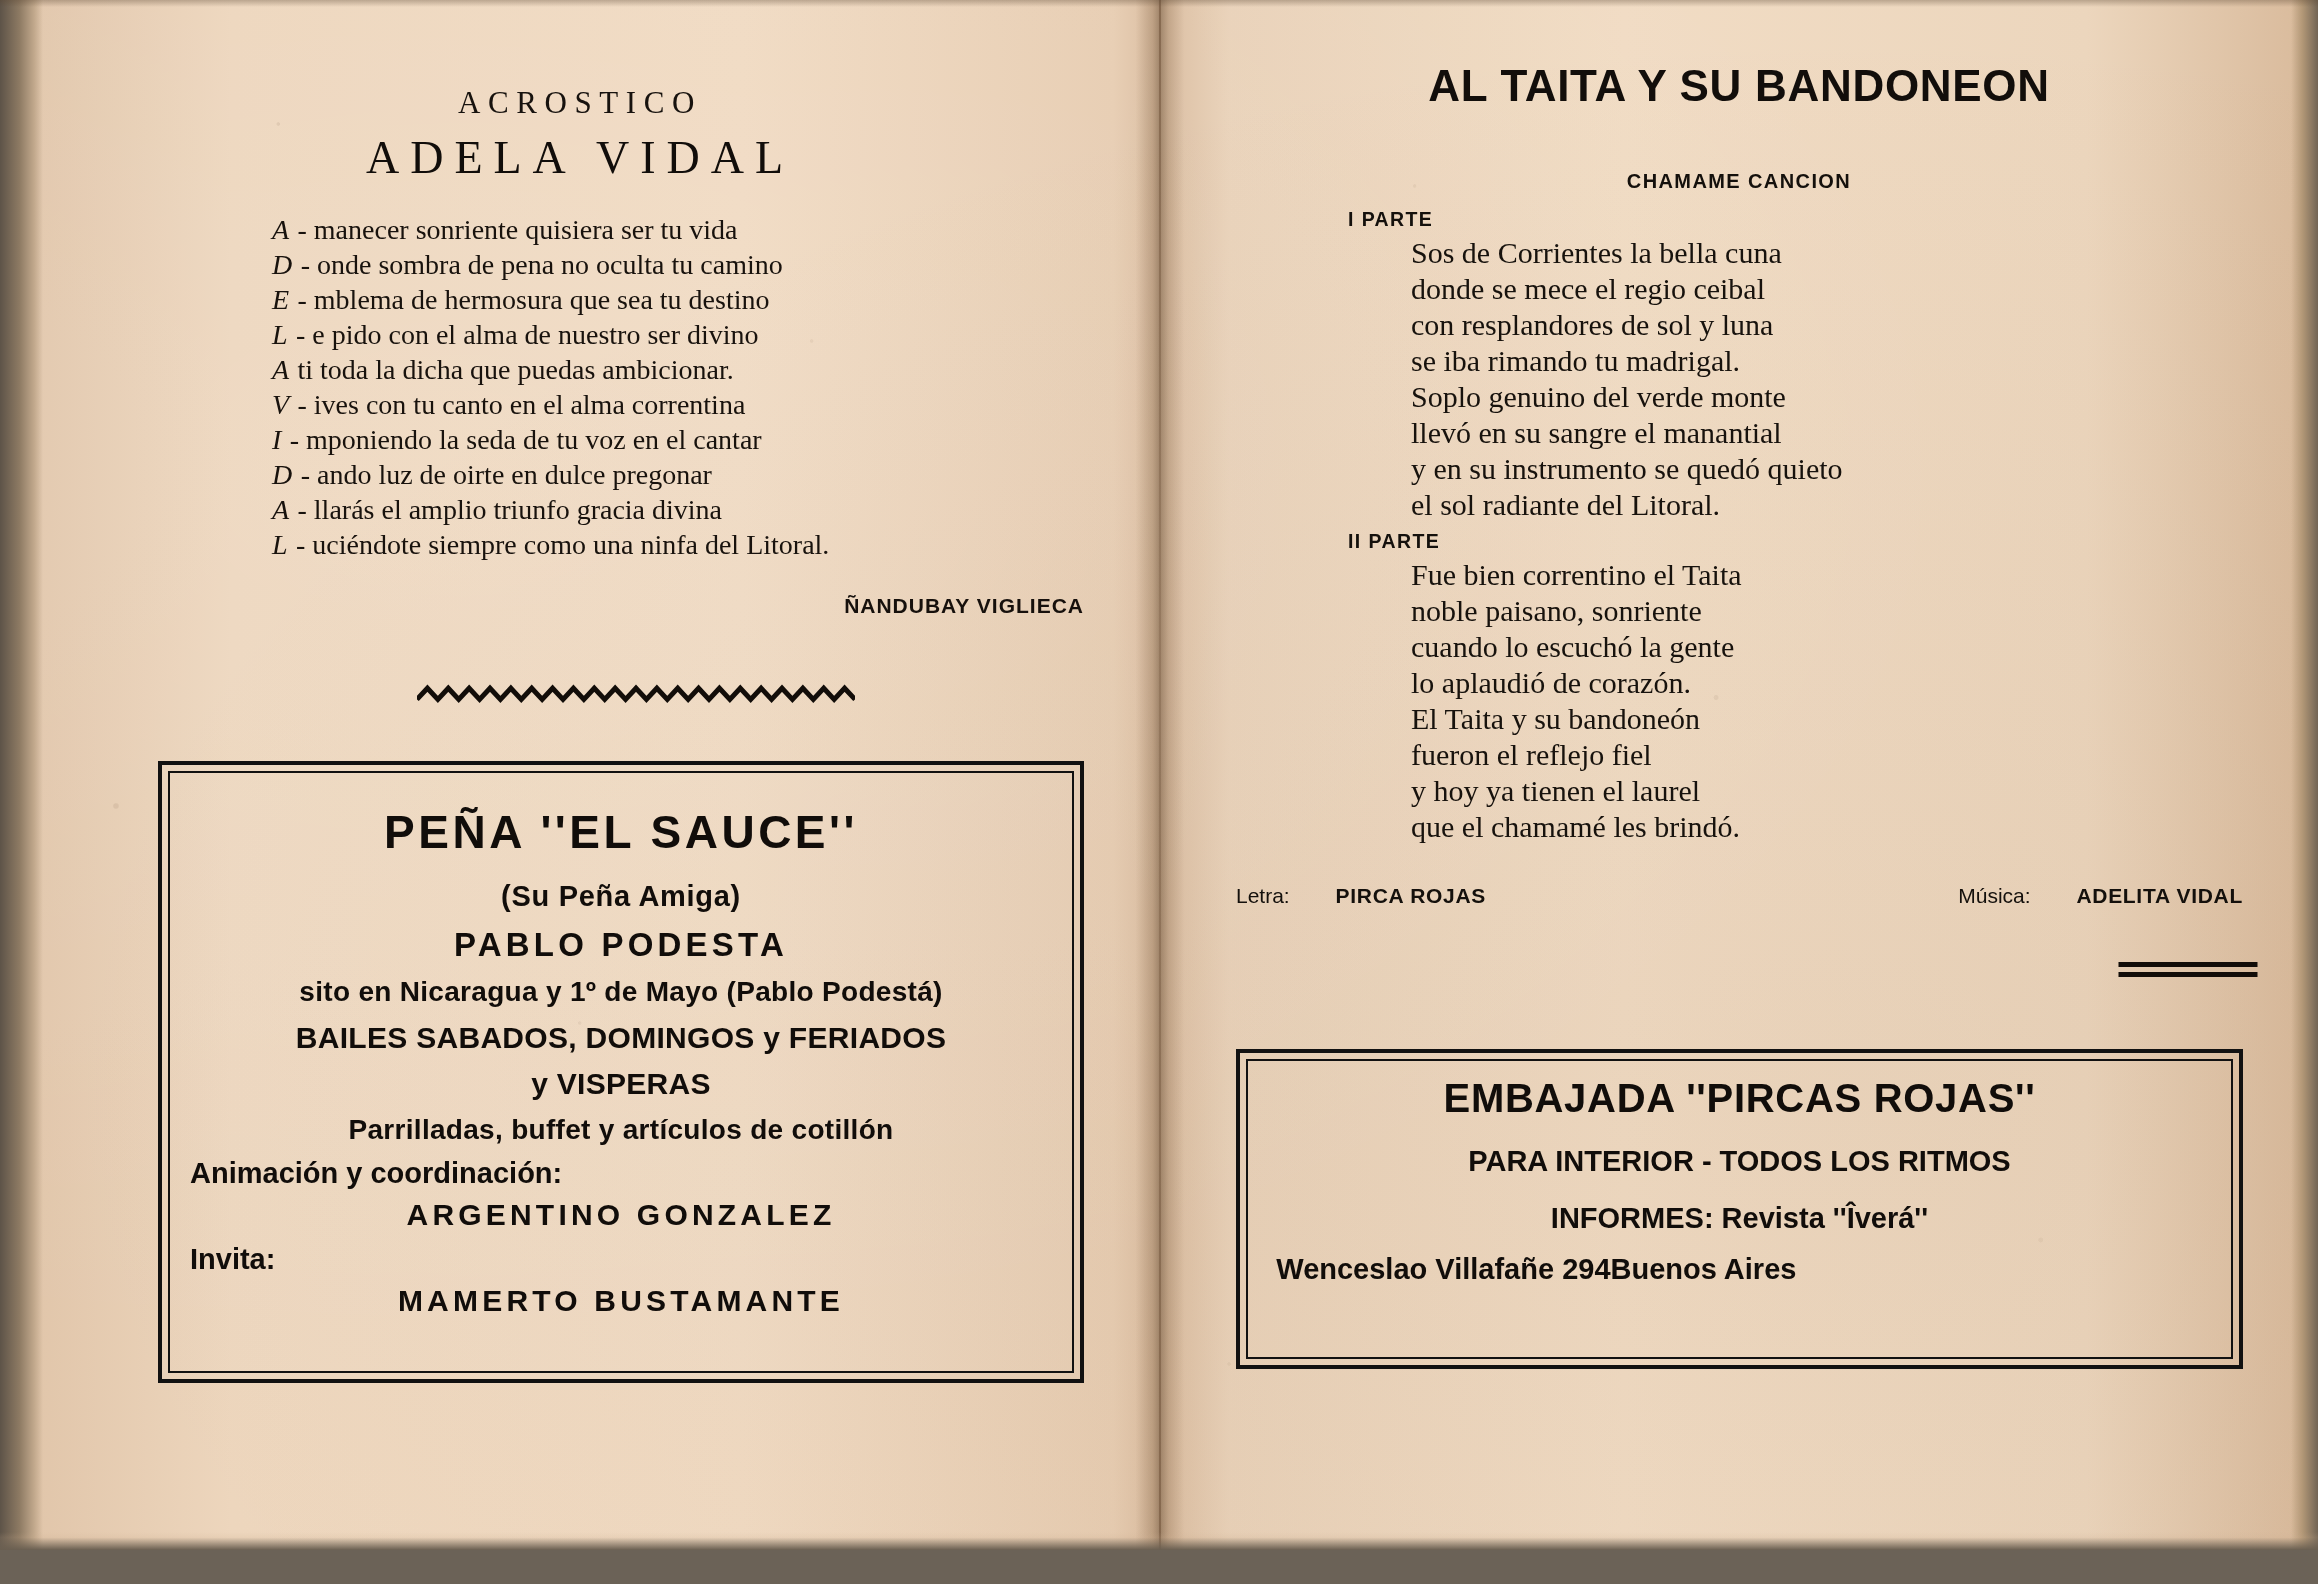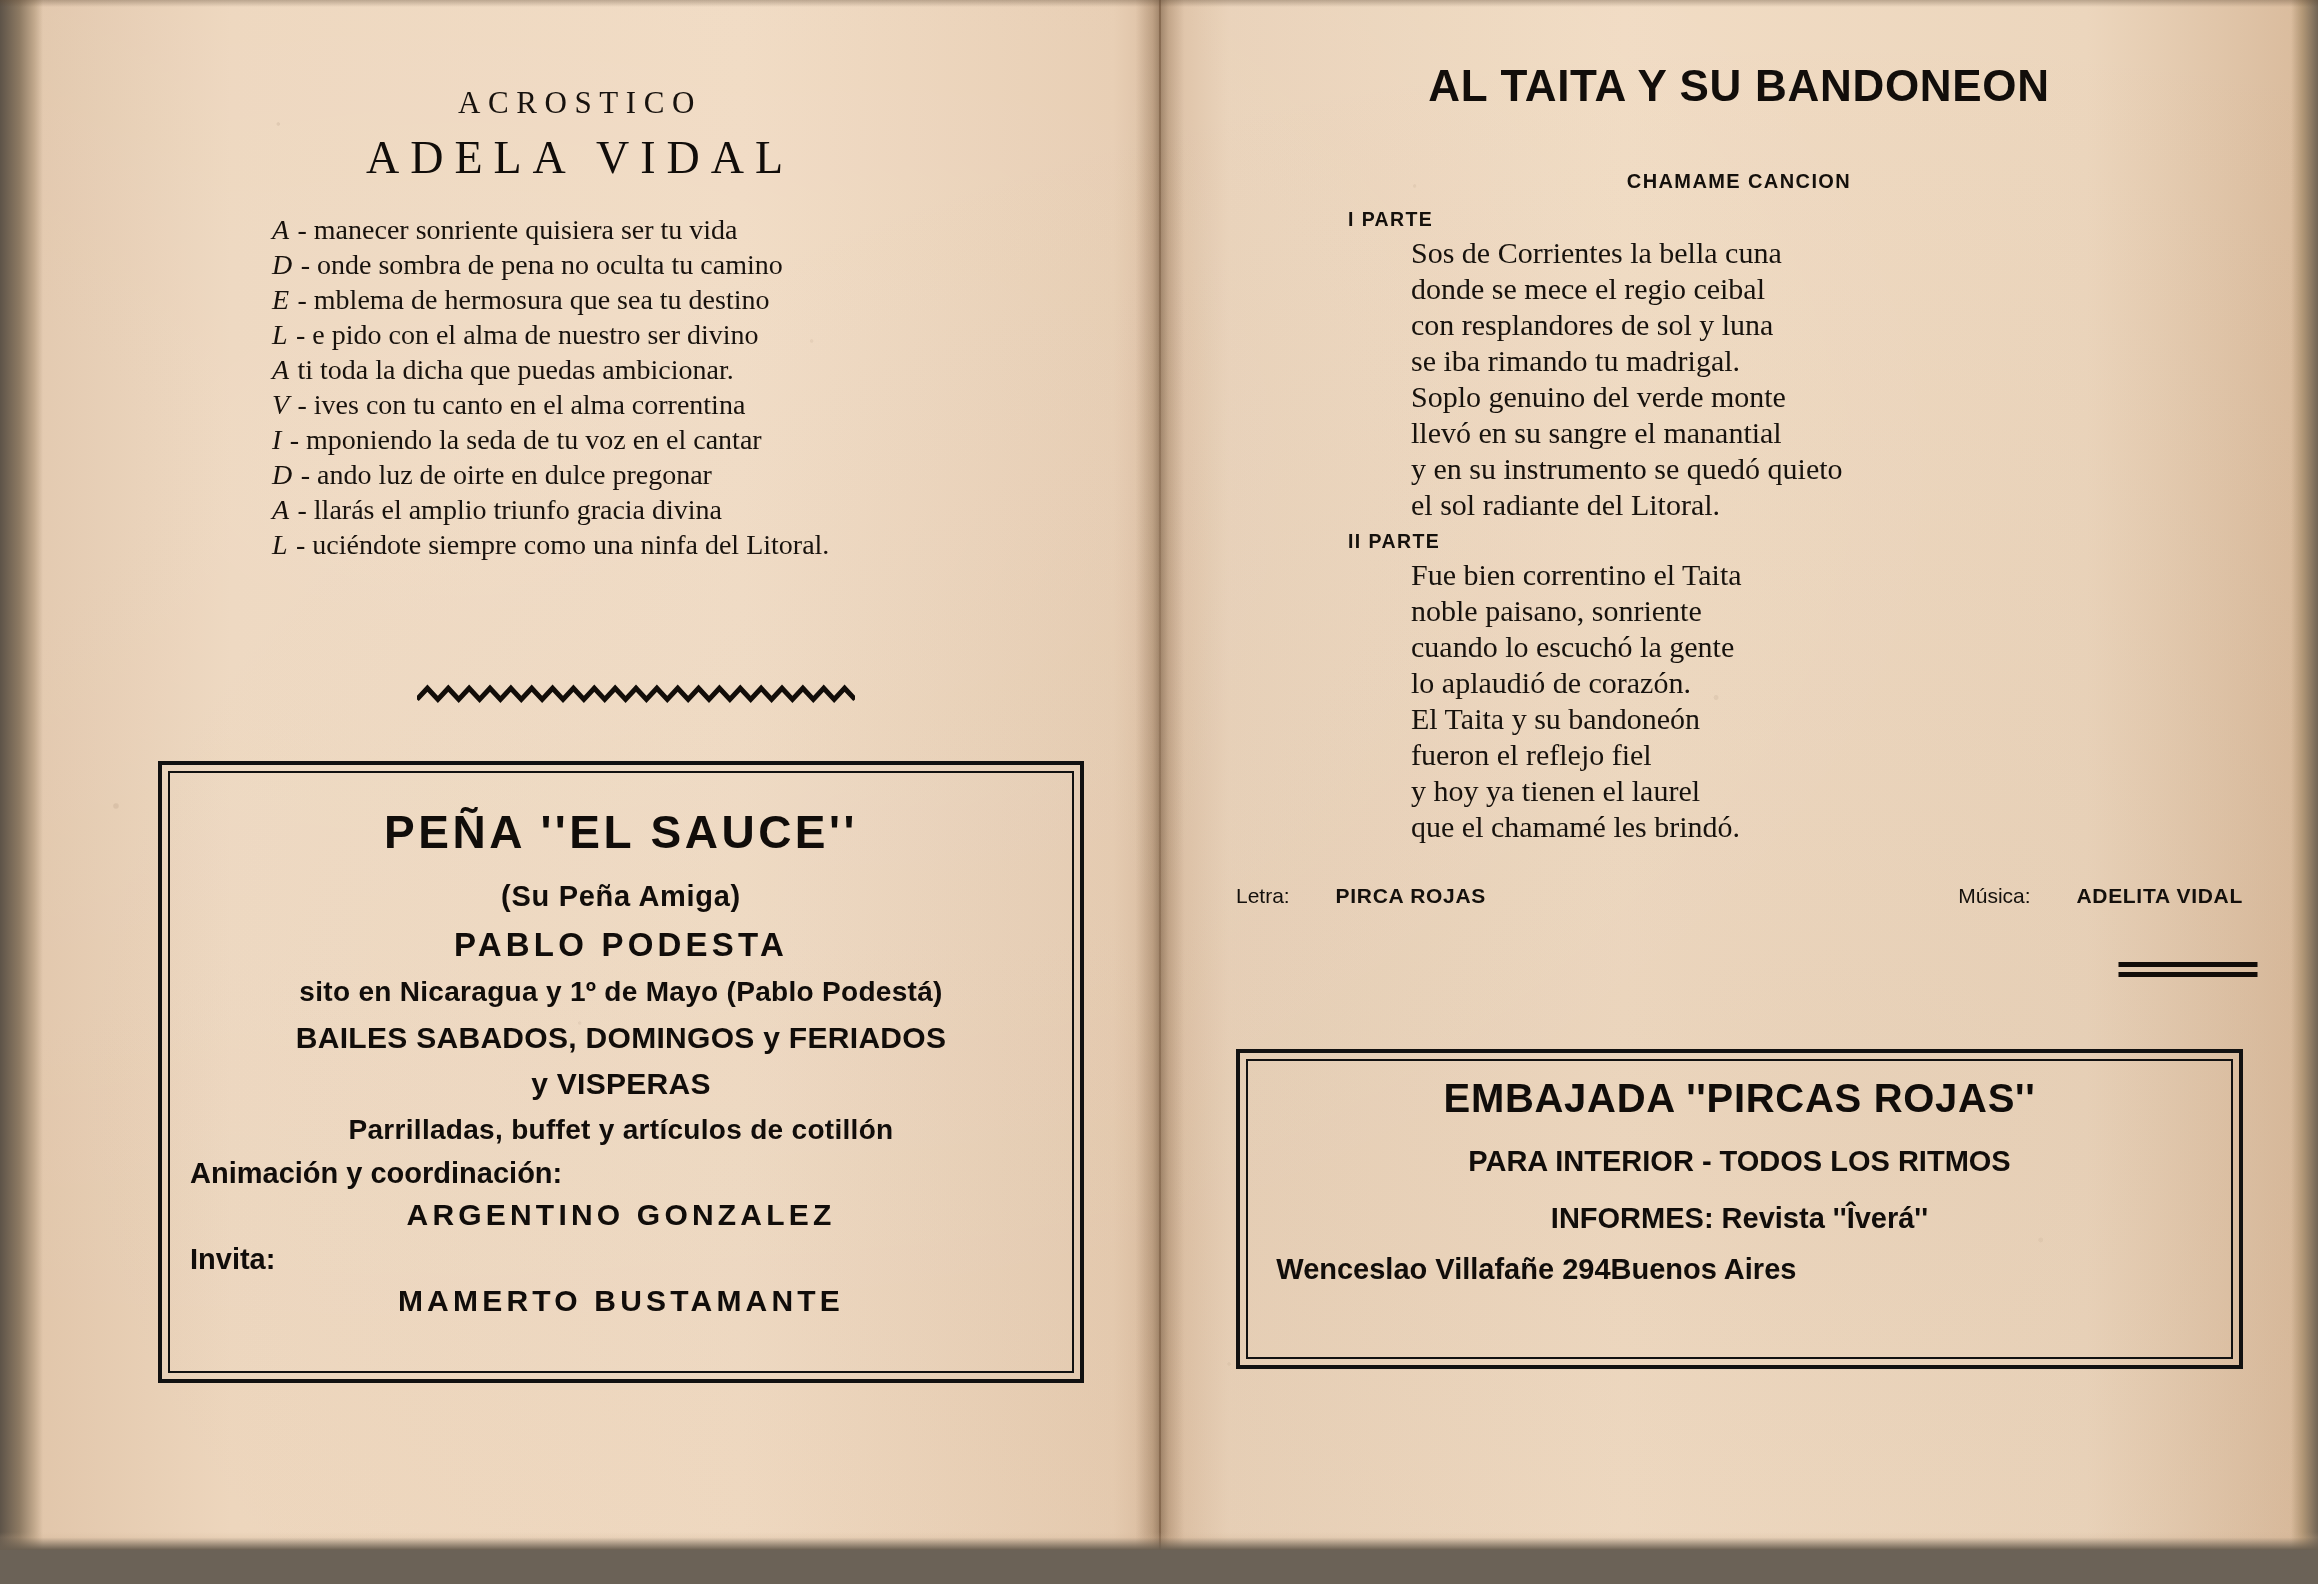--- a/index.html
+++ b/index.html
@@ -393,20 +393,21 @@
         <span>-</span>
         <span>llarás el amplio triunfo gracia divina</span>
       </div>
       <div class="pline">
         <span class="ini">L</span>
         <span>-</span>
         <span>uciéndote siempre como una ninfa del Litoral.</span>
       </div>
     </div>
 
+    <div class="signature-left">ÑANDUBAY VIGLIECA</div>
 
     <div class="zigzag">
       <svg width="438" height="21" viewBox="0 0 630 30" preserveAspectRatio="none">
         <polyline points="0,22 15,6 30,22 45,6 60,22 75,6 90,22 105,6 120,22 135,6 150,22 165,6 180,22 195,6 210,22 225,6 240,22 255,6 270,22 285,6 300,22 315,6 330,22 345,6 360,22 375,6 390,22 405,6 420,22 435,6 450,22 465,6 480,22 495,6 510,22 525,6 540,22 555,6 570,22 585,6 600,22 615,6 630,22" fill="none" stroke="#120d09" stroke-width="7"></polyline>
       </svg>
     </div>
 
     <div class="adbox ad-left">
       <div class="inner-rule"></div>
       <div class="lines">

